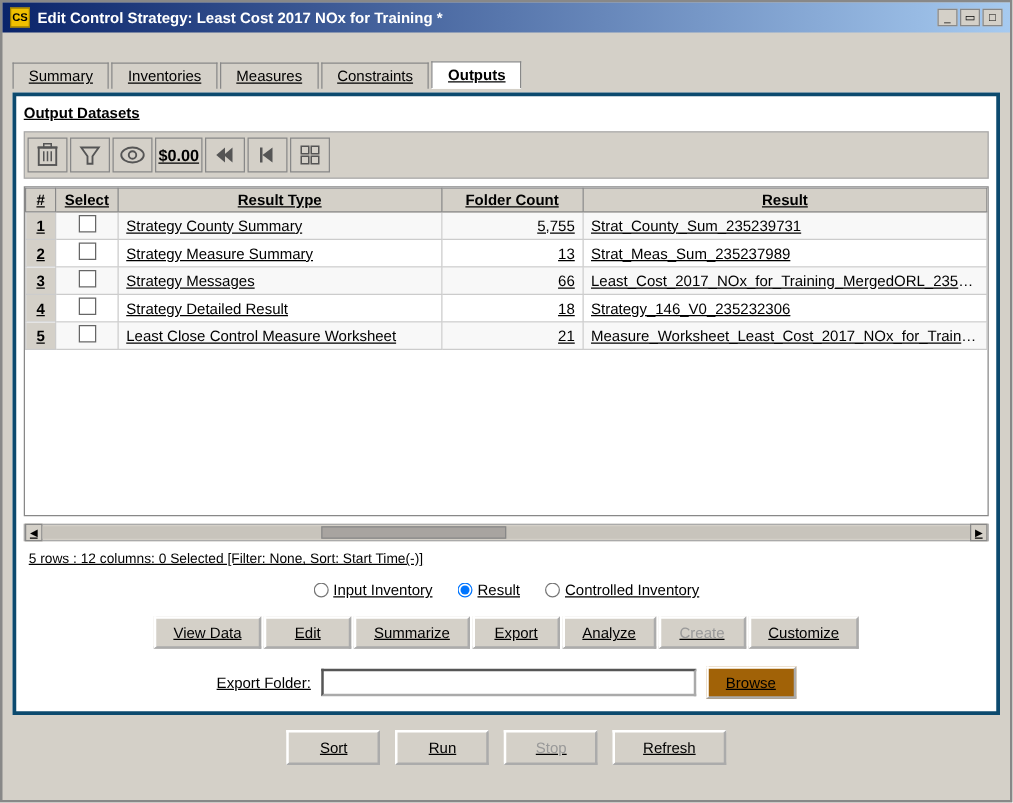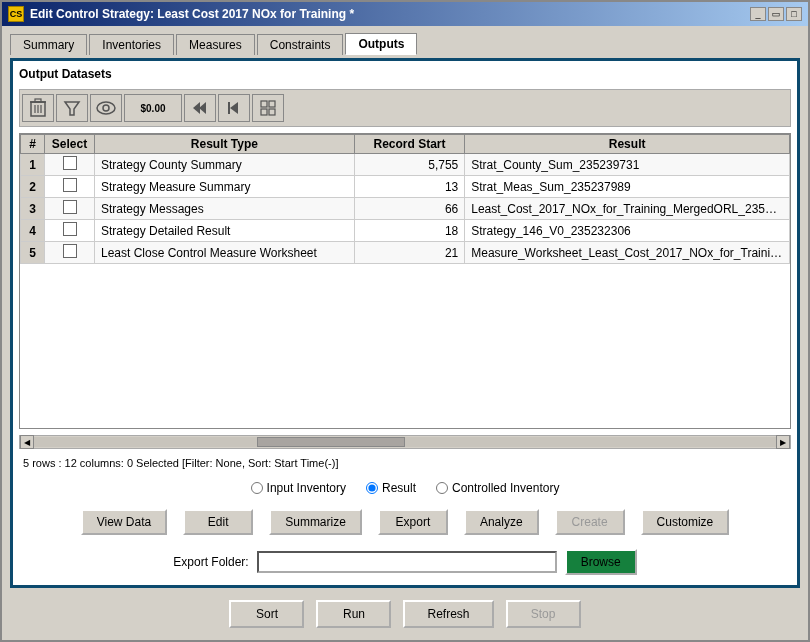--- a/index.html
+++ b/index.html
@@ -61,24 +61,25 @@
       border: 1px solid #888;
       font-size: 9px;
       display: flex;
       align-items: center;
       justify-content: center;
       cursor: pointer;
       color: #000;
     }
     .content {
       flex: 1;
-      padding: 6px 8px;
+      padding: 22px 8px;
       display: flex;
       flex-direction: column;
       gap: 4px;
+      text-decoration: underline;
     }
     
     .tab-bar {
       display: flex;
       gap: 2px;
       align-items: flex-end;
     }
     .tab {
       padding: 3px 12px;
       background: #d4d0c8;
@@ -246,21 +247,21 @@
       display: flex;
       align-items: center;
       gap: 4px;
     }
     .radio-input {
       width: 12px;
       height: 12px;
     }
     .action-buttons {
       display: flex;
-      gap: 16px;
+      gap: 2px;
       justify-content: center;
       padding: 4px 0;
     }
     .action-btn {
       padding: 4px 14px;
       background: #d4d0c8;
       border: 2px outset #fff;
       cursor: pointer;
       font-size: 12px;
       min-width: 70px;
@@ -280,21 +281,21 @@
     }
     .export-input {
       width: 300px;
       height: 22px;
       border: 2px inset #aaa;
       background: white;
       padding: 2px 4px;
     }
     .browse-btn {
       padding: 4px 14px;
-      background: #15803d;
+      background: #a16207;
       border: 2px outset #fff;
       cursor: pointer;
       font-size: 12px;
     }
     
     .bottom-buttons {
       display: flex;
       gap: 12px;
       justify-content: center;
       padding: 8px 0 6px 0;
@@ -362,21 +363,21 @@
           <svg width="18" height="18" viewBox="0 0 18 18">
               <polygon points="2,3 16,3 11,10 11,16 7,16 7,10" fill="none" stroke="#555" stroke-width="1.5"></polygon>
             </svg>
         </div>
         <div class="toolbar-btn" title="View">
           <svg width="20" height="16" viewBox="0 0 20 16">
               <ellipse cx="10" cy="8" rx="9" ry="6" fill="none" stroke="#555" stroke-width="1.5"></ellipse>
               <circle cx="10" cy="8" r="3" fill="none" stroke="#555" stroke-width="1.5"></circle>
             </svg>
         </div>
-        <div class="toolbar-btn" title="Cost" style="font-size:10px; font-weight:bold; width:58px;">$0.00</div>
+        <div class="toolbar-btn" title="Cost" style="font-size:13px; font-weight:bold; width:38px;">$0.00</div>
         <div class="toolbar-btn" title="First">
           <svg width="16" height="14" viewBox="0 0 16 14">
               <polygon points="8,1 1,7 8,13" fill="#555"></polygon>
               <polygon points="14,1 7,7 14,13" fill="#555"></polygon>
             </svg>
         </div>
         <div class="toolbar-btn" title="Previous">
           <svg width="14" height="14" viewBox="0 0 14 14">
               <polygon points="11,1 3,7 11,13" fill="#555"></polygon>
               <rect x="1" y="1" width="2" height="12" fill="#555"></rect>
@@ -393,21 +394,21 @@
       </div>
 
       <div class="table-container">
         <div class="table-wrapper">
           <table>
             <thead>
               <tr>
                 <th>#</th>
                 <th>Select</th>
                 <th>Result Type</th>
-                <th>Record Start</th>
+                <th>Folder Count</th>
                 <th>Result</th>
               </tr>
             </thead>
             <tbody id="table-body">
             <tr>
     <td class="row-num">1</td>
     <td class="row-select"><span class="checkbox-cell"></span></td>
     <td class="col-result-type">Strategy County Summary</td>
     <td class="col-record">5,755</td>
     <td class="col-result">Strat_County_Sum_235239731</td>
@@ -483,17 +484,17 @@
       <div class="export-row">
         <label>Export Folder:</label>
         <input type="text" class="export-input" value="" style="">
         <button class="browse-btn">Browse</button>
       </div>
     </div>
 
     <div class="bottom-buttons">
       <button class="bottom-btn">Sort</button>
       <button class="bottom-btn">Run</button>
+      <button class="bottom-btn" disabled="">Stop</button>
       <button class="bottom-btn">Refresh</button>
-      <button class="bottom-btn" disabled="">Stop</button>
     </div>
   </div>
 </div>
 
 </body></html>

